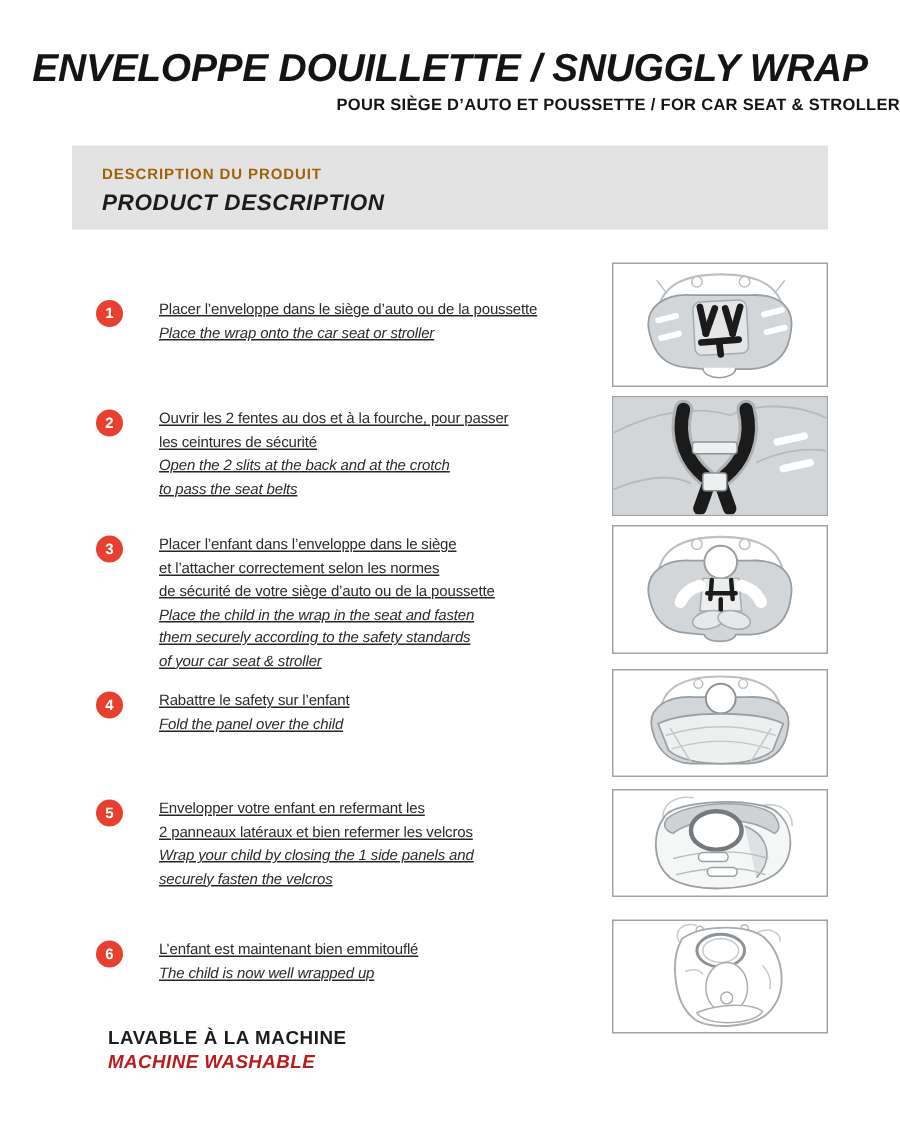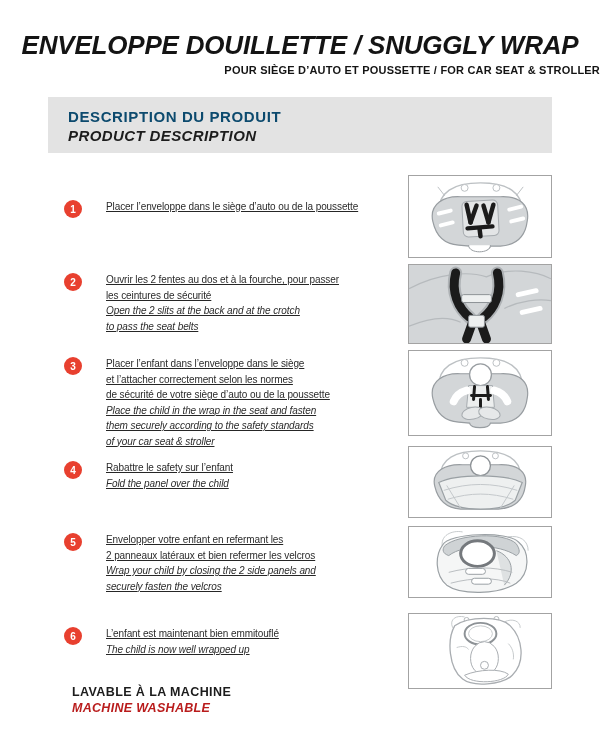--- a/index.html
+++ b/index.html
@@ -12,21 +12,21 @@
     font-size:26px;font-weight:bold;letter-spacing:-0.2px;color:#141414;white-space:pre;font-style:italic;
   }
   .subtitle{
     position:absolute;top:64px;left:0;width:600px;text-align:right;
     font-size:11px;font-weight:bold;letter-spacing:0.2px;color:#141414;white-space:pre;
   }
   .section-header{
     position:absolute;left:48px;top:97px;width:504px;height:56px;
     background:#e3e3e3;box-sizing:border-box;padding:10px 0 0 20px;
   }
-  .section-header .fr{font-size:15px;font-weight:bold;letter-spacing:0.6px;line-height:19px;color:#0c4a6e;white-space:pre;}
+  .section-header .fr{font-size:10px;font-weight:bold;letter-spacing:0.6px;line-height:19px;color:#a16207;white-space:pre;}
   .section-header .en{font-size:15px;font-weight:bold;font-style:italic;letter-spacing:0.4px;line-height:19px;color:#1c1c1c;white-space:pre;}
   .step{position:absolute;left:64px;display:flex;align-items:flex-start;}
   .badge{
     flex:0 0 auto;width:18px;height:18px;margin-top:1px;border-radius:50%;
     background:#e8402f;color:#ffffff;font-size:10px;font-weight:bold;
     display:flex;align-items:center;justify-content:center;
   }
   .step-text{margin-left:24px;font-size:10px;line-height:15.5px;letter-spacing:-0.1px;text-decoration:underline;}
   .step-text .fr{white-space:pre;color:#2b2b2b;}
   .step-text .en{white-space:pre;color:#2b2b2b;font-style:italic;}
@@ -49,20 +49,21 @@
 
   <div class="section-header">
     <div class="fr">DESCRIPTION DU PRODUIT</div>
     <div class="en">PRODUCT DESCRIPTION</div>
   </div>
 
   <div class="step" style="top:199px;">
     <div class="badge">1</div>
     <div class="step-text">
       <div class="fr">Placer l’enveloppe dans le siège d’auto ou de la poussette</div>
+      <div class="en">Place the wrap onto the car seat or stroller</div>
     </div>
   </div>
 
   <div class="step" style="top:272px;">
     <div class="badge">2</div>
     <div class="step-text">
       <div class="fr">Ouvrir les 2 fentes au dos et à la fourche, pour passer
 les ceintures de sécurité</div>
       <div class="en">Open the 2 slits at the back and at the crotch
 to pass the seat belts</div>
@@ -87,21 +88,21 @@
       <div class="fr">Rabattre le safety sur l’enfant</div>
       <div class="en">Fold the panel over the child</div>
     </div>
   </div>
 
   <div class="step" style="top:532px;">
     <div class="badge">5</div>
     <div class="step-text">
       <div class="fr">Envelopper votre enfant en refermant les
 2 panneaux latéraux et bien refermer les velcros</div>
-      <div class="en">Wrap your child by closing the 2 side panels and
+      <div class="en">Wrap your child by closing the 1 side panels and
 securely fasten the velcros</div>
     </div>
   </div>
 
   <div class="step" style="top:626px;">
     <div class="badge">6</div>
     <div class="step-text">
       <div class="fr">L’enfant est maintenant bien emmitouflé</div>
       <div class="en">The child is now well wrapped up</div>
     </div>

